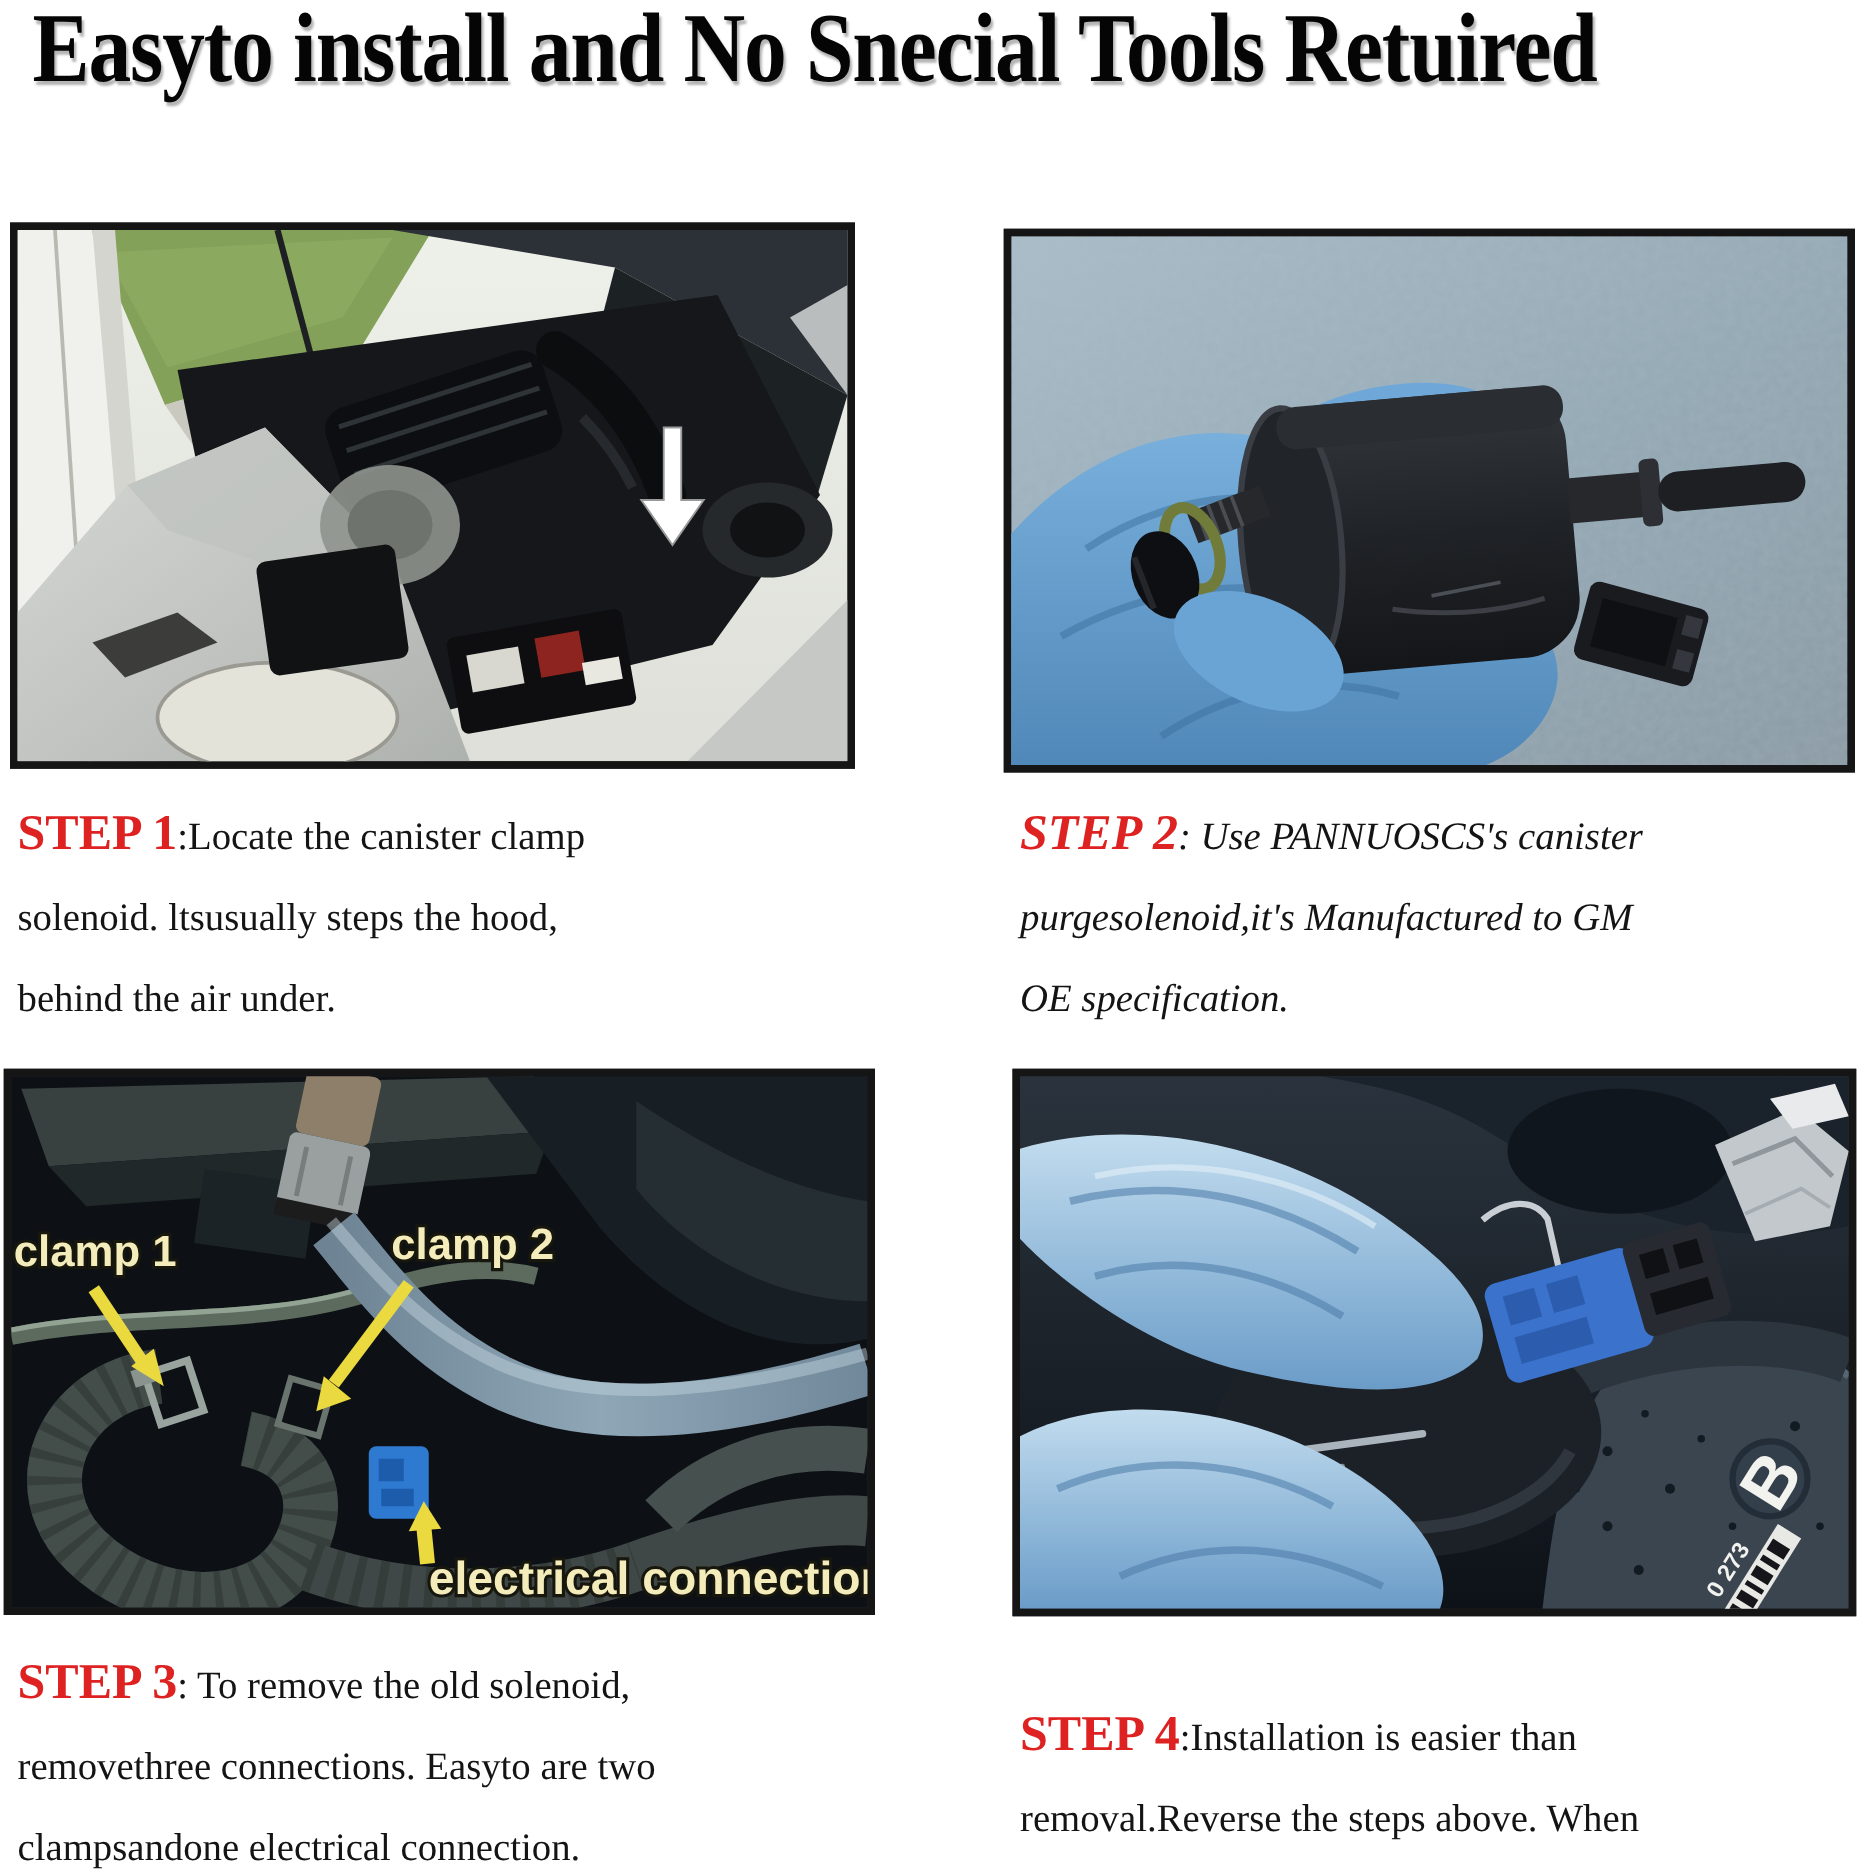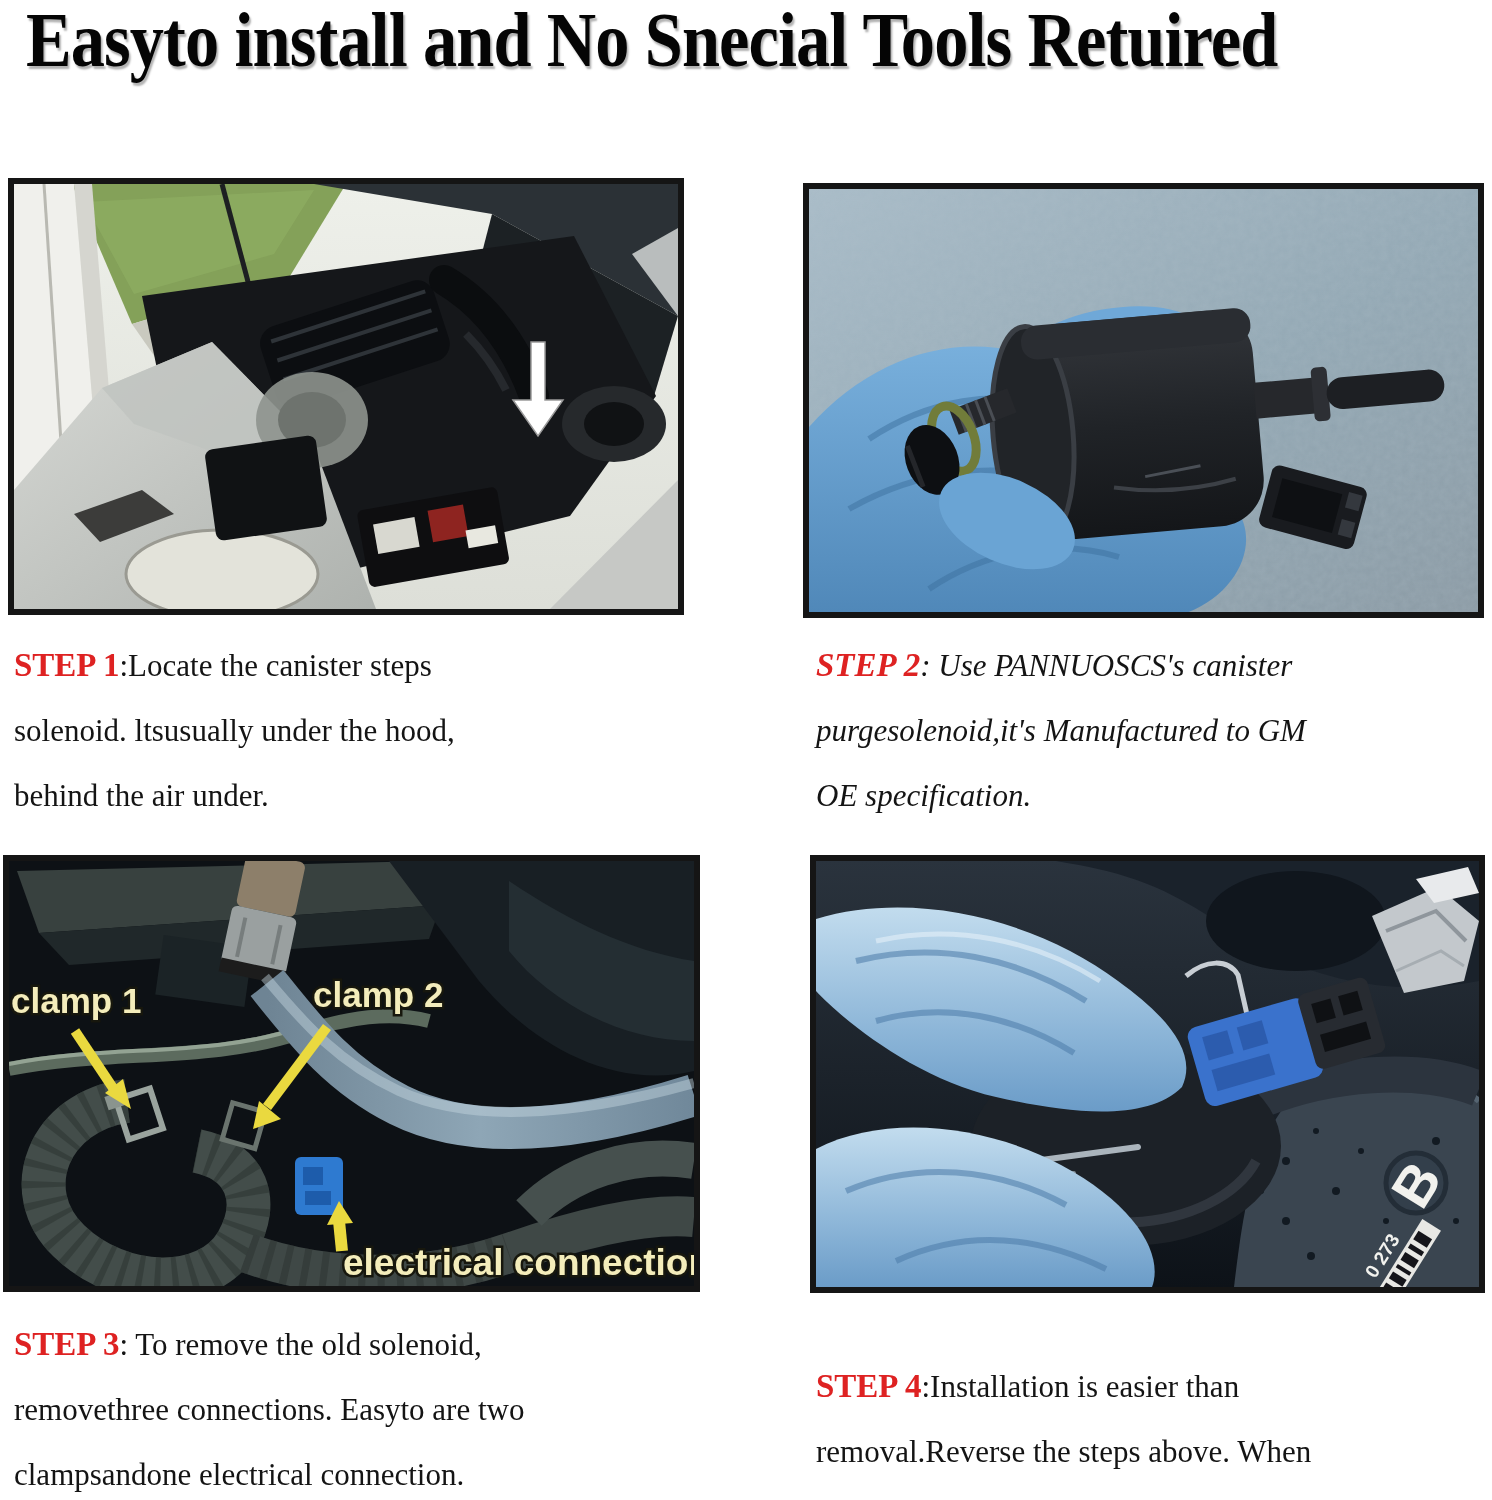--- a/index.html
+++ b/index.html
@@ -14,21 +14,21 @@
   .photo{position:absolute;border:6px solid #151515;background:#222;box-sizing:border-box;}
   .photo svg{display:block;width:100%;height:100%;}
 
   #p1{left:8px;  top:178px; width:676px; height:437px;}
   #p2{left:803px;top:183px; width:681px; height:435px;}
   #p3{left:3px;  top:855px; width:697px; height:437px;}
   #p4{left:810px;top:855px; width:675px; height:438px;}
 
   .caption{position:absolute;font-size:31px;}
   .caption .line{line-height:65px;white-space:nowrap;}
-  .step-label{font-weight:700;font-size:33px;color:#de2222;margin-top:40px;}
+  .step-label{font-weight:700;font-size:40px;color:#de2222;margin-top:40px;}
   #cap1{left:14px; top:633px;}
   #cap2{left:816px;top:633px;font-style:italic;}
   #cap3{left:14px; top:1312px;}
   #cap4{left:816px;top:1354px;}
 
   .anno{font-family:"Liberation Sans","DejaVu Sans",sans-serif;font-weight:700;
         fill:#f4edbb;stroke:#17170d;stroke-width:5px;paint-order:stroke;}
 </style>
 </head>
 <body>
@@ -308,22 +308,22 @@
   <g>
     <path d="M0,58 C100,28 222,60 302,120 C352,156 382,192 366,226 C330,262 250,252 180,236 C100,218 28,160 0,130 Z" fill="url(#glove4)"></path>
     <path d="M0,426 L0,288 C70,252 170,264 245,304 C320,344 348,394 336,426 Z" fill="url(#glove4)"></path>
     <path d="M40,100 C120,80 200,96 270,140 M60,160 C130,140 200,156 258,192 M30,330 C100,300 180,306 250,344 M80,400 C150,368 220,374 290,408" stroke="#4a7aa8" stroke-width="6" fill="none" opacity="0.55"></path>
     <path d="M60,80 C140,62 220,80 284,120" stroke="#e4f0f8" stroke-width="5" fill="none" opacity="0.6"></path>
   </g>
 </svg>
 </div>
 
 <div class="caption" id="cap1">
-  <div class="line"><span class="step-label">STEP 1</span><span>:Locate the canister steps</span></div>
-  <div class="line">solenoid. ltsusually under the hood,</div>
+  <div class="line"><span class="step-label">STEP 1</span><span>:Locate the canister clamp</span></div>
+  <div class="line">solenoid. ltsusually steps the hood,</div>
   <div class="line">behind the air under.</div>
 </div>
 
 <div class="caption" id="cap2">
   <div class="line"><span class="step-label">STEP 2</span><span>: Use PANNUOSCS's canister</span></div>
   <div class="line">purgesolenoid,it's Manufactured to GM</div>
   <div class="line">OE specification.</div>
 </div>
 
 <div class="caption" id="cap3">

